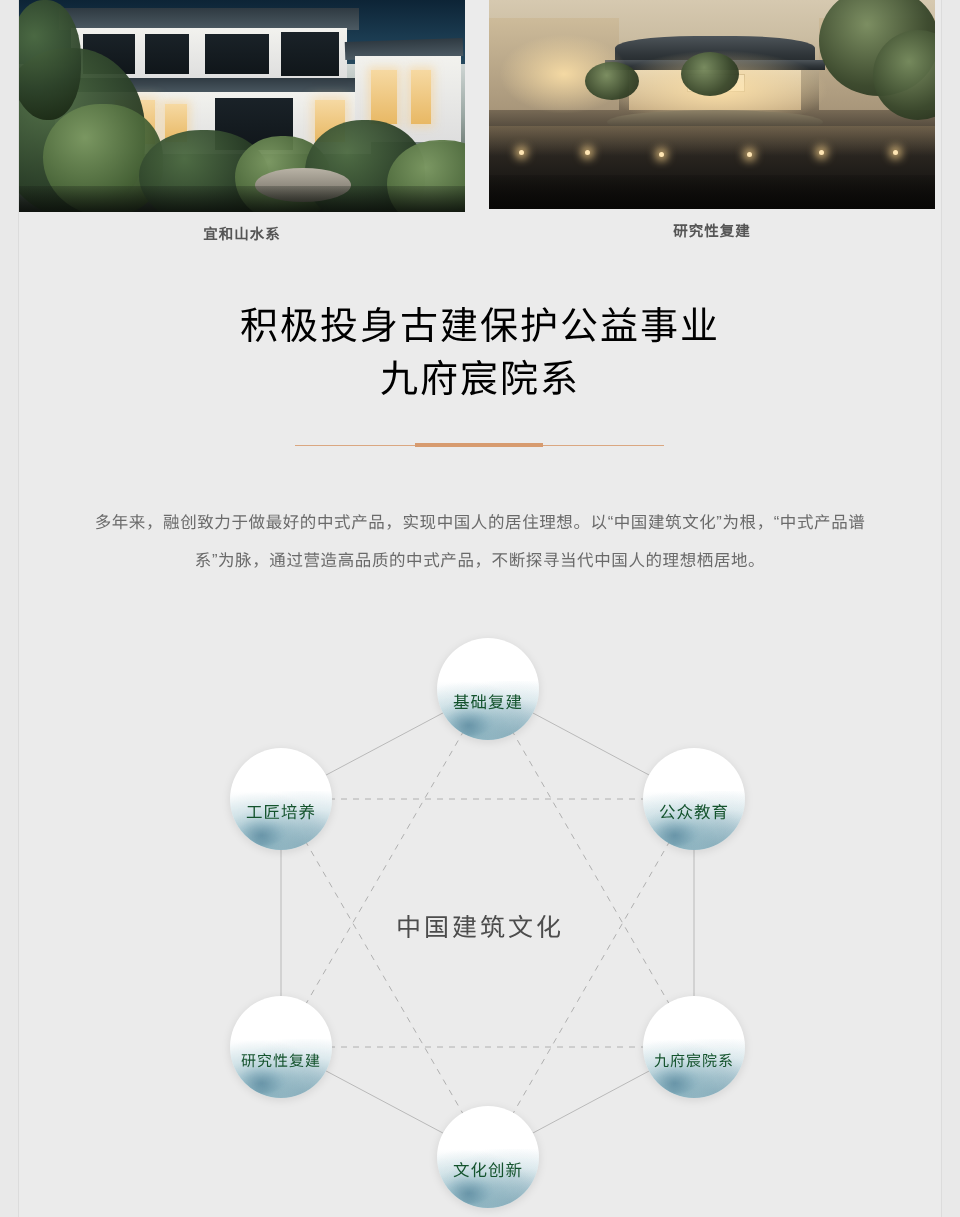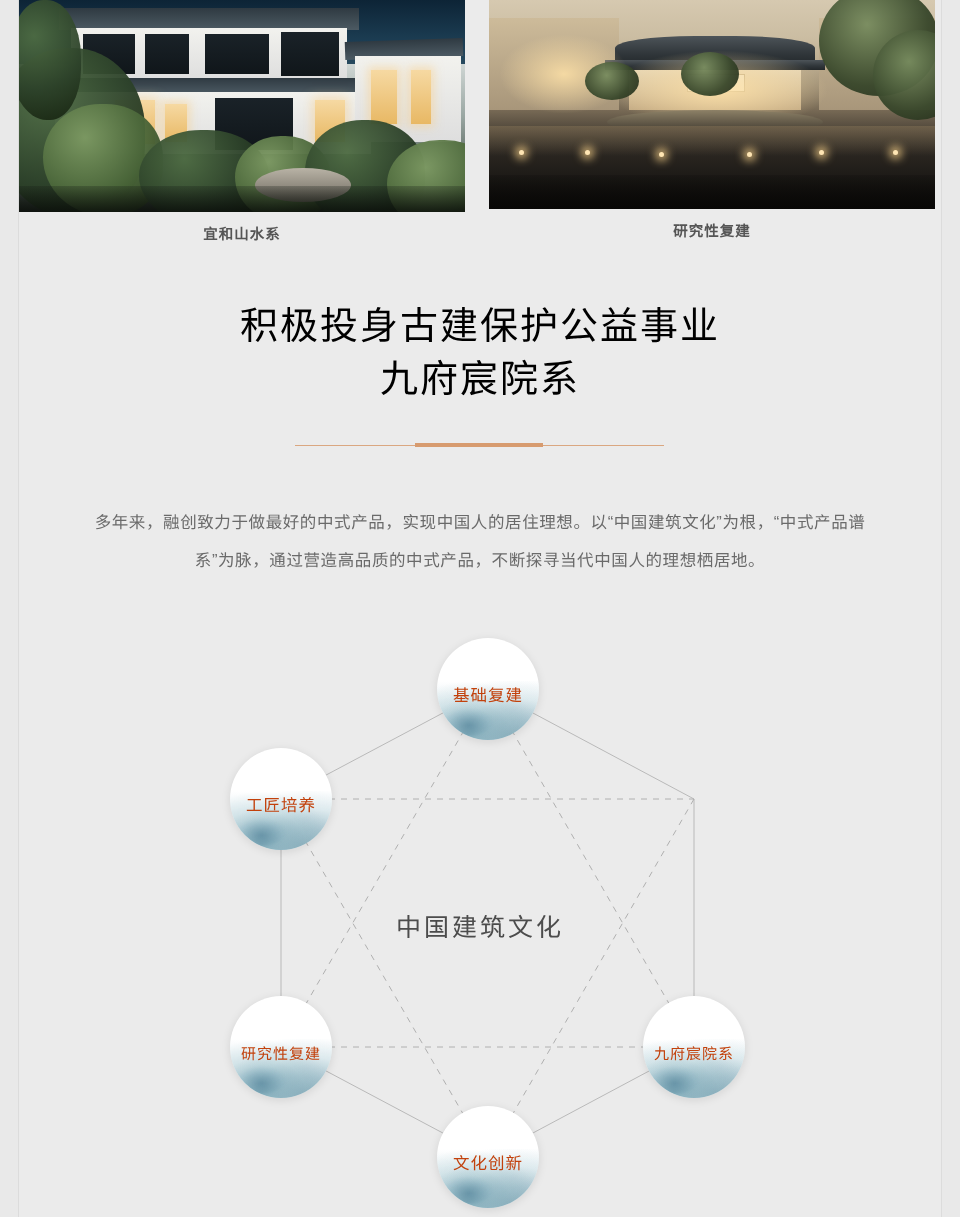--- a/index.html
+++ b/index.html
@@ -257,28 +257,28 @@
     left: 8%; bottom: 4%;
     width: 46%;
     height: 26%;
     border-radius: 50%;
     background: radial-gradient(ellipse at 50% 60%, rgba(70,120,145,.55) 0%, rgba(120,165,185,.18) 60%, rgba(255,255,255,0) 80%);
     filter: blur(1px);
   }
   .node .label {
     position: absolute;
     left: 0;
-    top: 5px;
+    top: 12px;
     width: 100%;
     height: 100%;
     display: flex;
     align-items: center;
     justify-content: center;
     font-size: 16.5px;
-    color: #c2410c;
+    color: #14532d;
     letter-spacing: 1px;
     white-space: nowrap;
   }
   #eco-center-label {
     position: absolute;
     left: 0;
     top: 287px;
     width: 960px;
     text-align: center;
     font-size: 25px;
@@ -416,20 +416,25 @@
       <div class="wash2"></div>
       <div class="label">基础复建</div>
     </div>
 
     <div class="node" id="node-upper-left" style="left:230px; top:128px;">
       <div class="wash"></div>
       <div class="wash2"></div>
       <div class="label">工匠培养</div>
     </div>
 
+    <div class="node" id="node-upper-right" style="left:643px; top:128px;">
+      <div class="wash"></div>
+      <div class="wash2"></div>
+      <div class="label">公众教育</div>
+    </div>
 
     <div class="node" id="node-lower-left" style="left:230px; top:376px;">
       <div class="wash"></div>
       <div class="wash2"></div>
       <div class="label" style="font-size:15px;">研究性复建</div>
     </div>
 
     <div class="node" id="node-lower-right" style="left:643px; top:376px;">
       <div class="wash"></div>
       <div class="wash2"></div>

